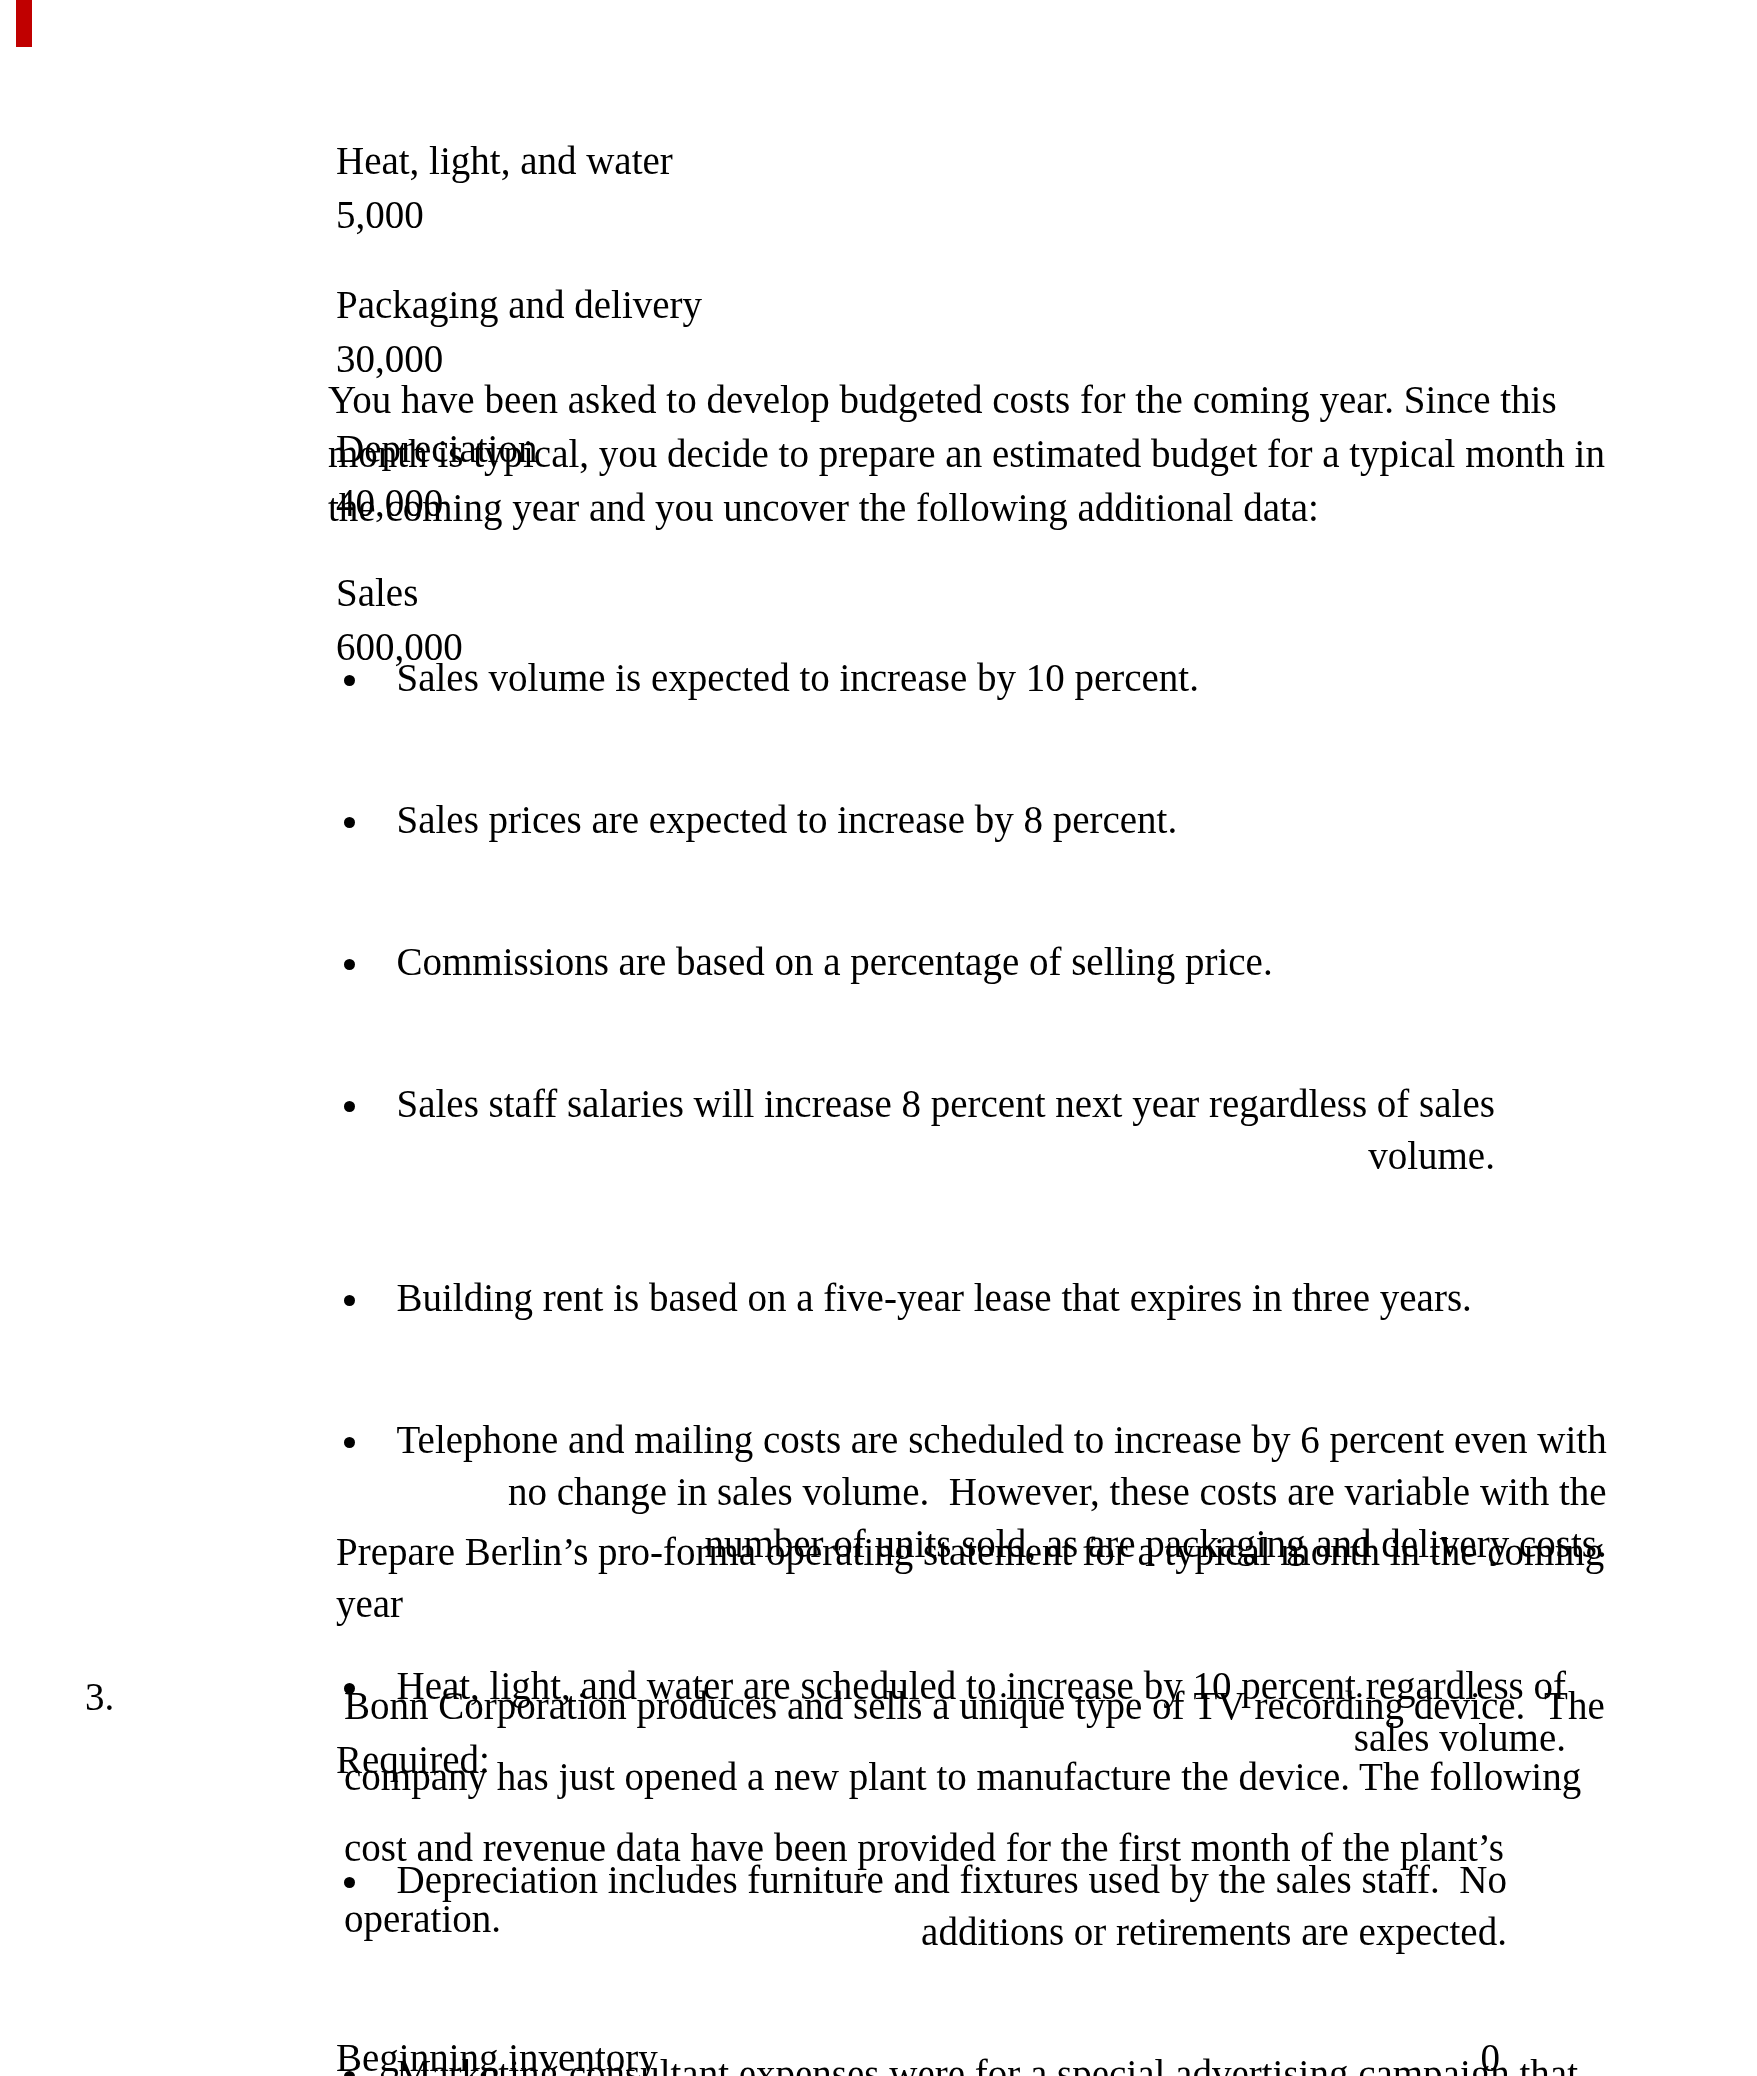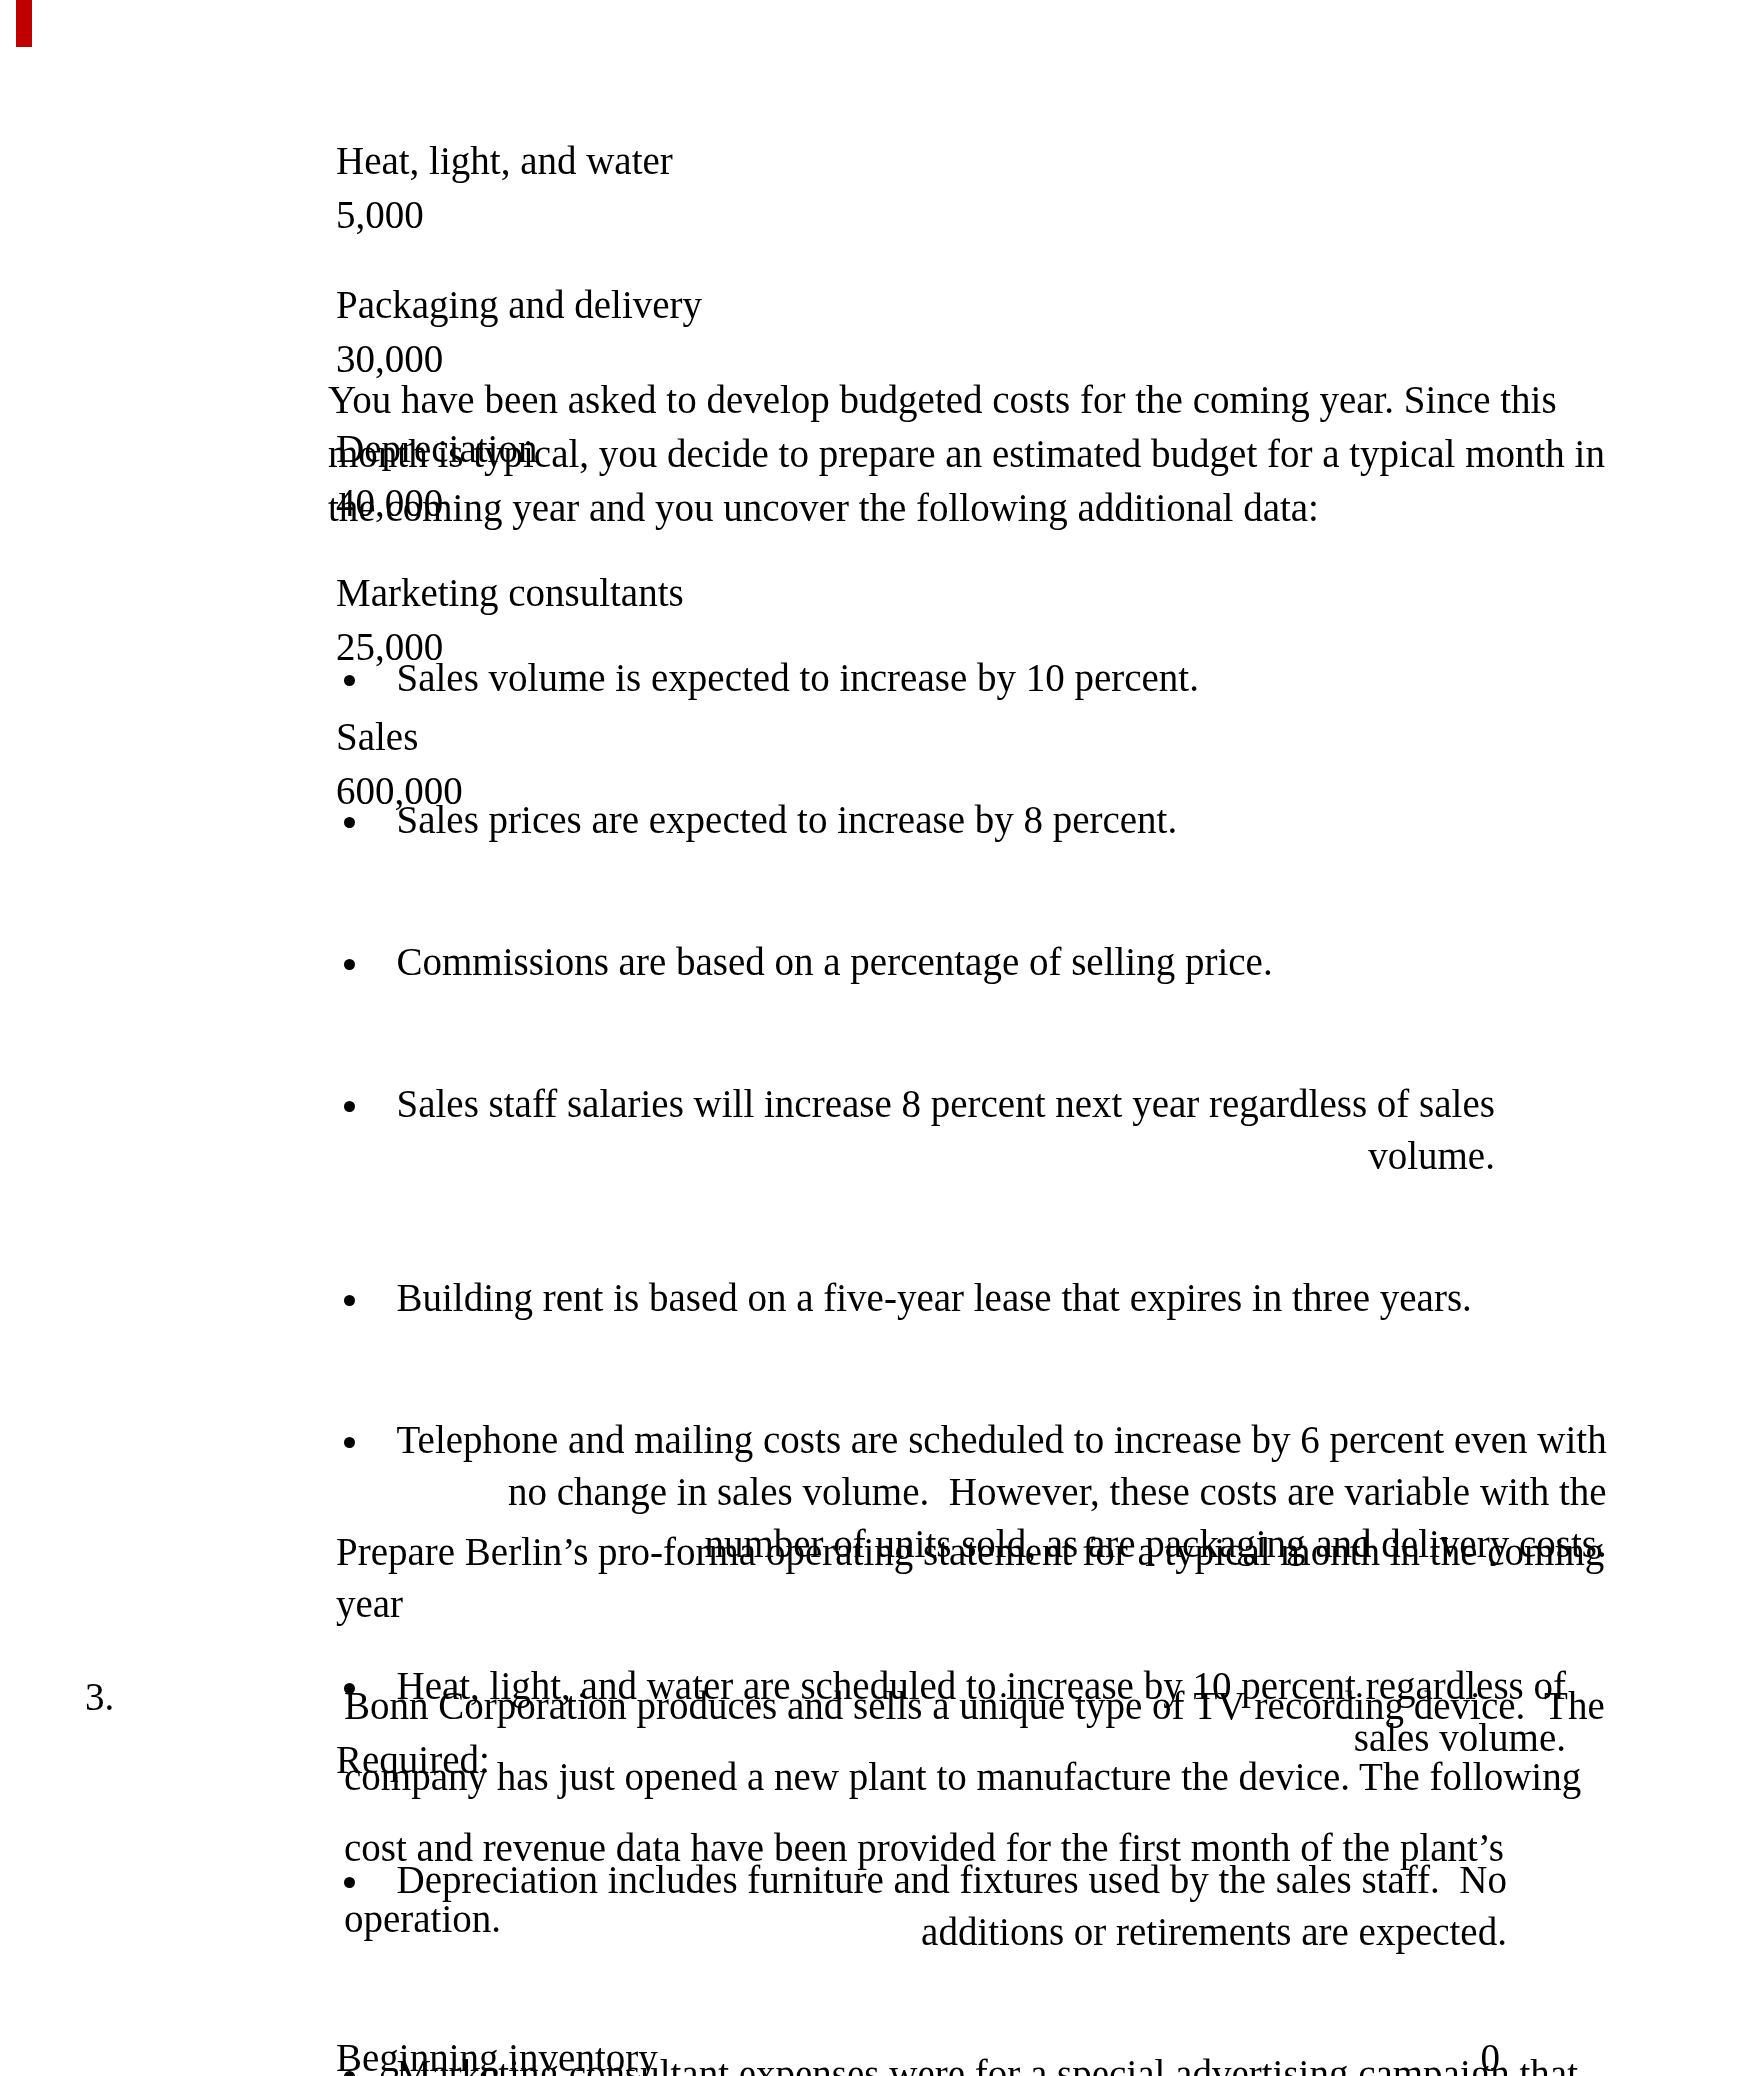--- a/index.html
+++ b/index.html
@@ -62,24 +62,20 @@
     <span>Heat, light, and water</span>
     <span>5,000</span>
   </div>
   <div class="row">
     <span>Packaging and delivery</span>
     <span>30,000</span>
   </div>
   <div class="row">
     <span>Depreciation</span>
     <span>40,000</span>
-  </div>
-  <div class="row">
-    <span>Marketing consultants</span>
-    <span>25,000</span>
   </div>
   <div class="row">
     <span>Sales</span>
     <span>600,000</span>
   </div>
 </div>
 
 <div id="intro-paragraph" class="abs txt">You have been asked to develop budgeted costs for the coming year. Since this
 month is typical, you decide to prepare an estimated budget for a typical month in
 the coming year and you uncover the following additional data:</div>

